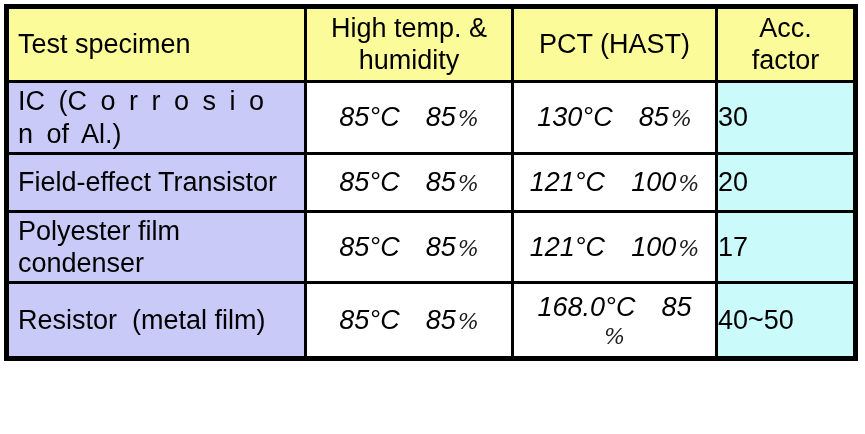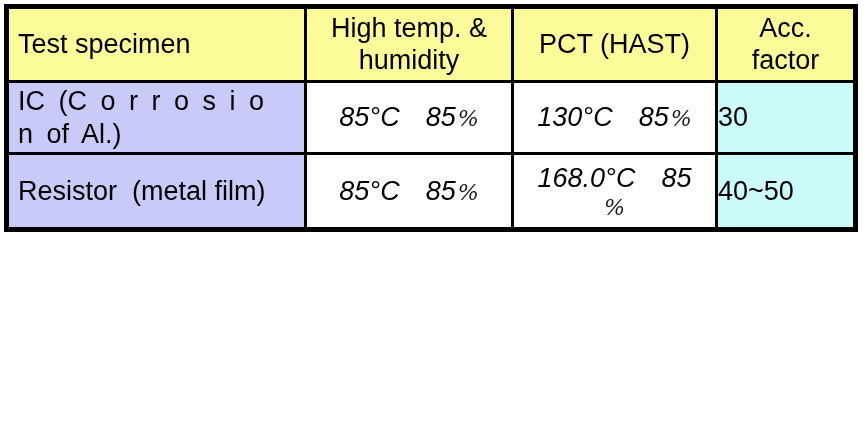--- a/index.html
+++ b/index.html
@@ -57,21 +57,34 @@
       </tr>
 
       <tr class="r1">
         <td class="spec sp-wide">IC (C o r r o s i o
 n of Al.)</td>
         <td class="cond"><span class="t">85°C</span><span class="v">85</span><span class="pct">%</span></td>
         <td class="cond"><span class="t">130°C</span><span class="v">85</span><span class="pct">%</span></td>
         <td class="factor">30</td>
       </tr>
 
+      <tr class="r2">
+        <td class="spec">Field-effect Transistor</td>
+        <td class="cond"><span class="t">85°C</span><span class="v">85</span><span class="pct">%</span></td>
+        <td class="cond"><span class="t">121°C</span><span class="v">100</span><span class="pct">%</span></td>
+        <td class="factor">20</td>
+      </tr>
 
+      <tr class="r3">
+        <td class="spec">Polyester film
+condenser</td>
+        <td class="cond"><span class="t">85°C</span><span class="v">85</span><span class="pct">%</span></td>
+        <td class="cond"><span class="t">121°C</span><span class="v">100</span><span class="pct">%</span></td>
+        <td class="factor">17</td>
+      </tr>
 
       <tr class="r4">
         <td class="spec">Resistor  (metal film)</td>
         <td class="cond"><span class="t">85°C</span><span class="v">85</span><span class="pct">%</span></td>
         <td class="cond wrap"><span class="t">168.0°C</span><span class="v">85</span><span class="pct">%</span></td>
         <td class="factor">40~50</td>
       </tr>
 
     </tbody>
       </table>

